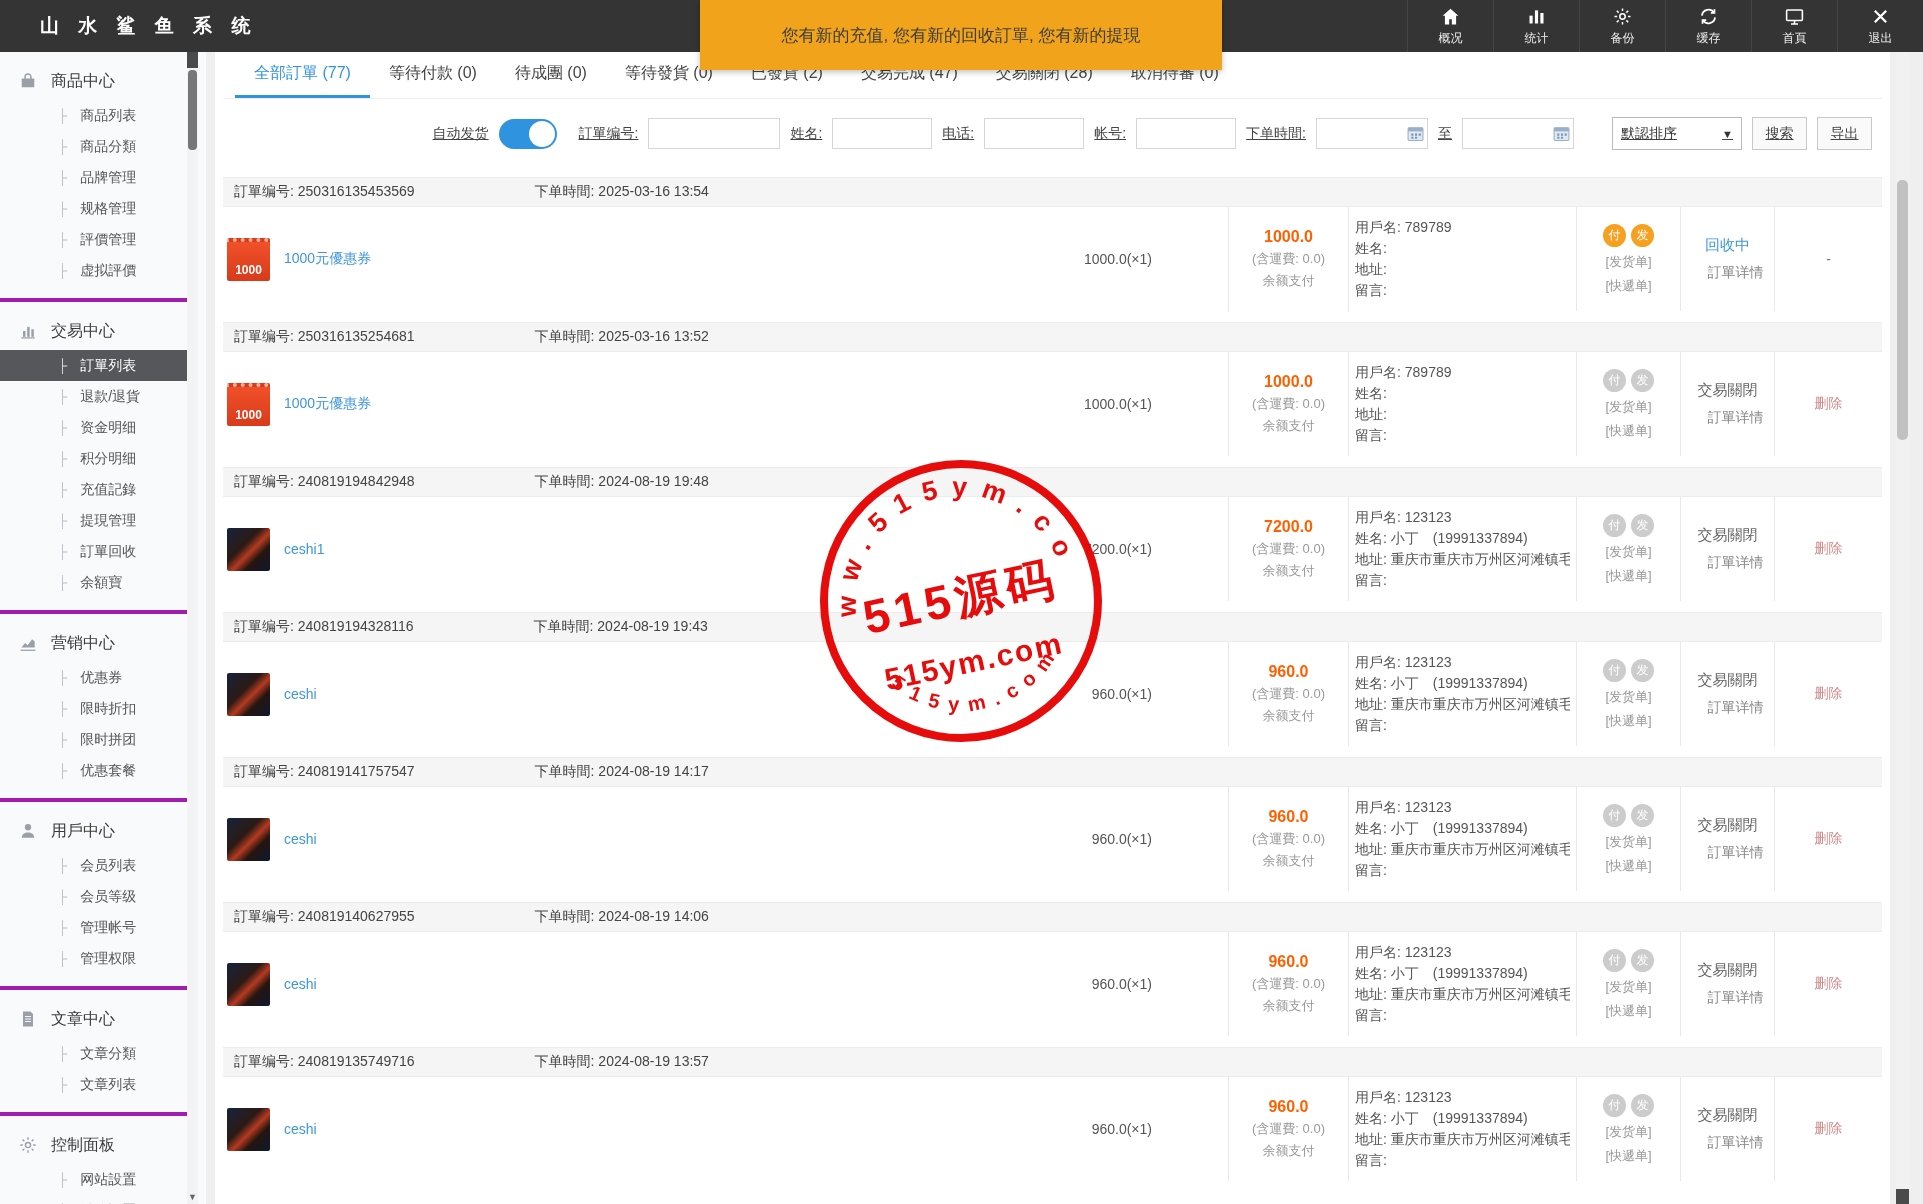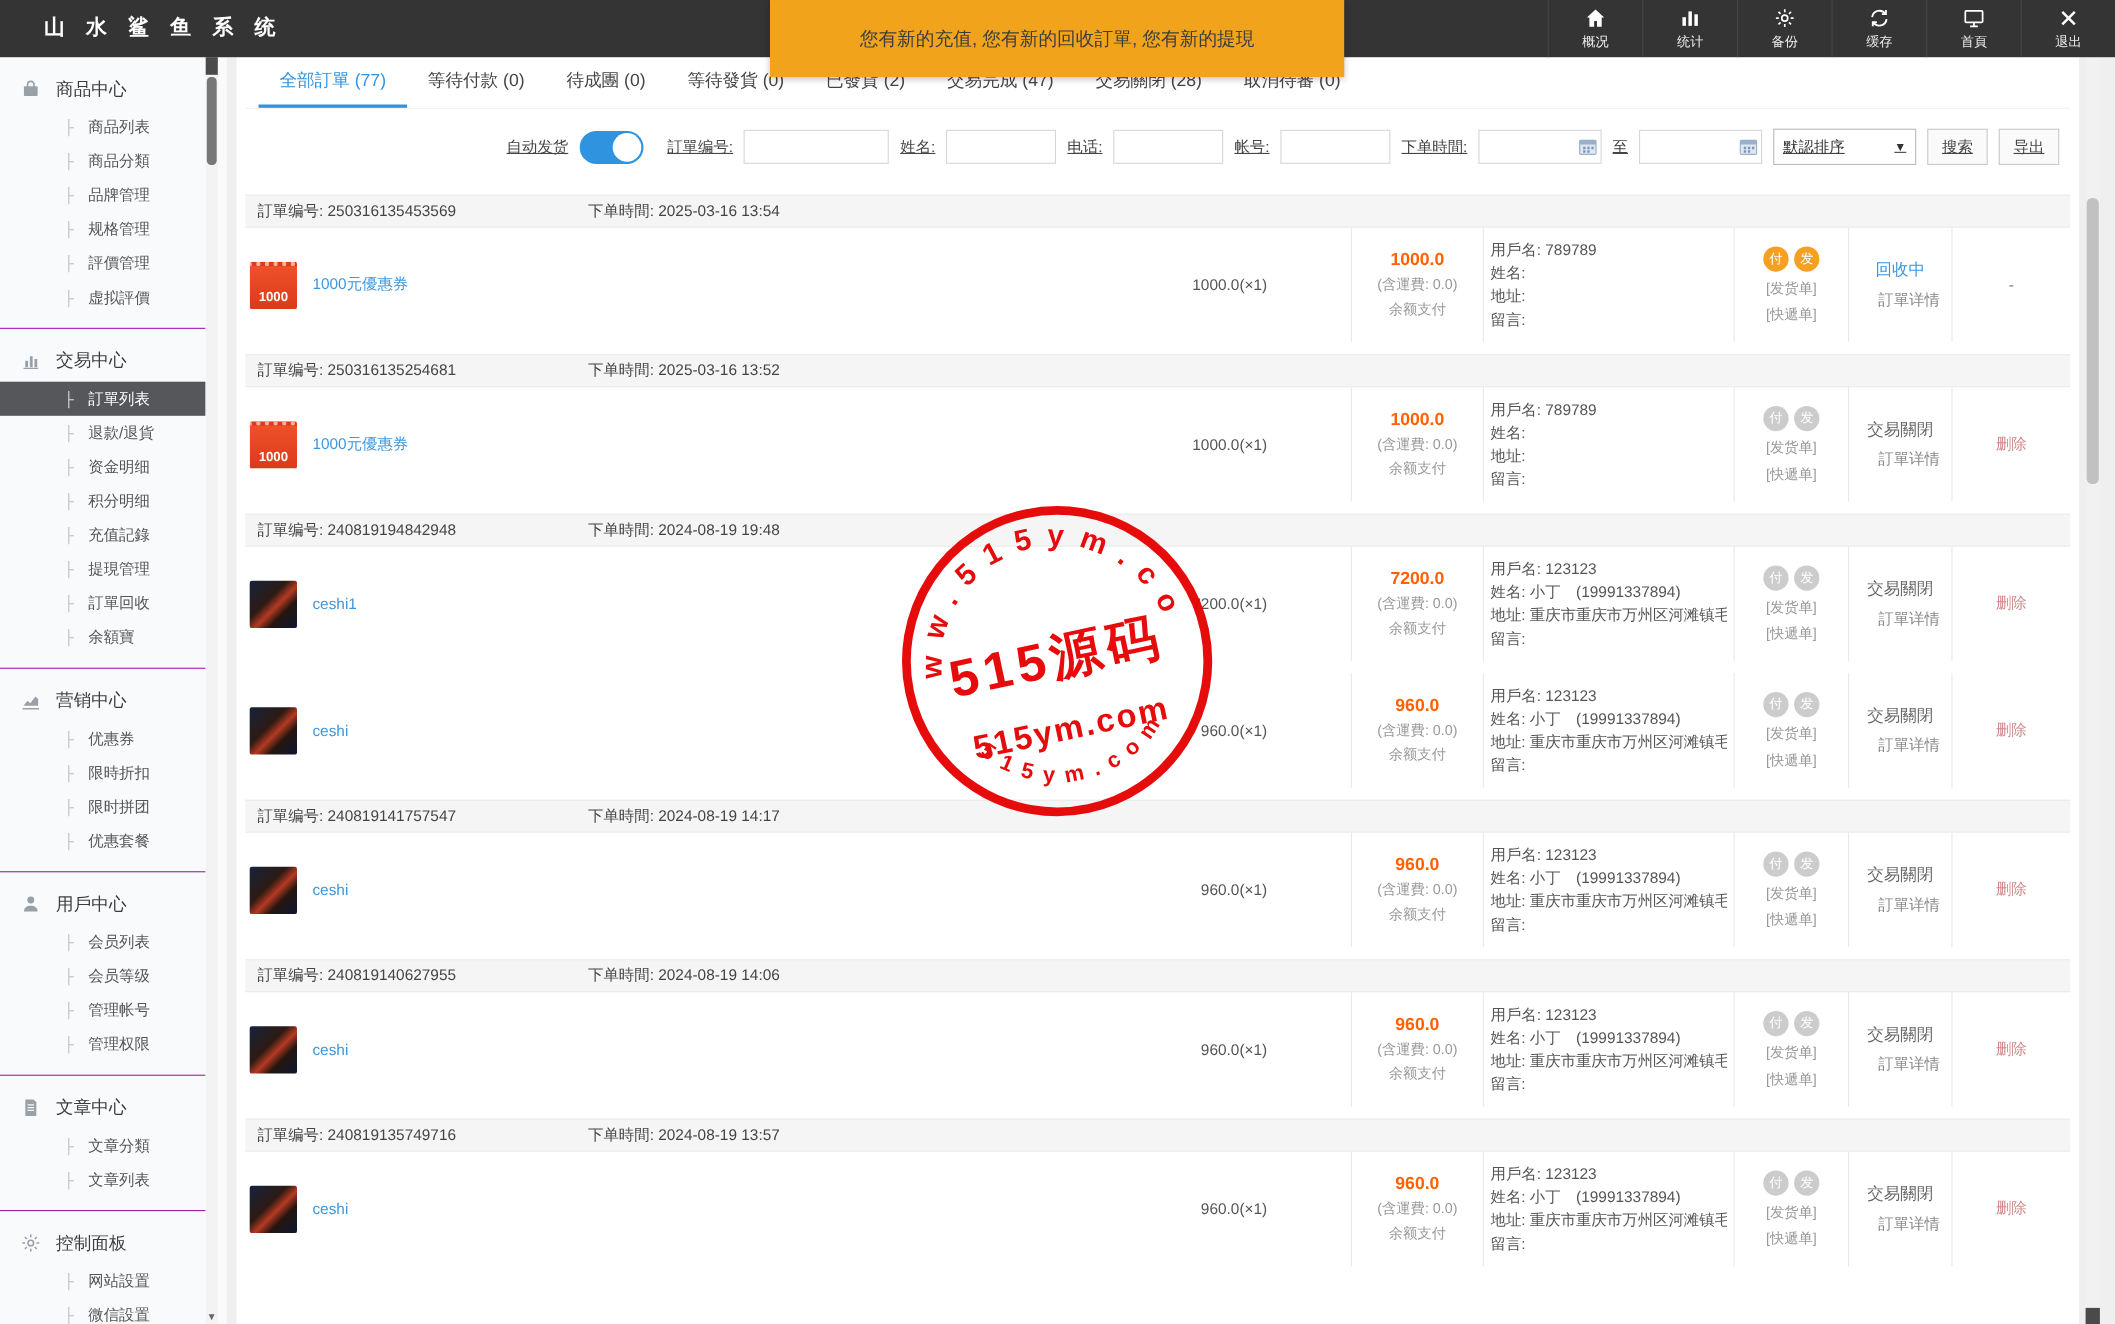--- a/index.html
+++ b/index.html
@@ -18,21 +18,21 @@
   .nav-label { font-size:12px; margin-top:3px; color:#eee; }
   .banner { position:absolute; left:700px; top:0; width:522px; height:70px; z-index:60;
             background:var(--banner-bg,#f1a41b); color:#3d3d3d; font-size:17px;
             display:flex; align-items:center; justify-content:center;
             box-shadow:0 2px 6px rgba(0,0,0,.25); }
 
   
   .sidebar { position:absolute; left:0; top:52px; width:206px; bottom:0;
              background:#f9fafc; z-index:10; }
   .side-menu { position:absolute; left:0; top:0; width:187px; bottom:0; overflow:hidden; }
-  .side-section { padding:10px 0 12px 0; border-bottom:1px solid #a21caf; }
+  .side-section { padding:10px 0 12px 0; border-bottom:4px solid #a21caf; }
   .side-section:last-child { border-bottom:none; }
   .side-header { height:38px; display:flex; align-items:center; padding-left:18px; cursor:pointer; }
   .side-ico { width:20px; height:20px; color:#9aa0a8; margin-right:13px; }
   .side-ico svg { width:20px; height:20px; display:block; }
   .side-title { font-size:16px; color:#3c3c3c; }
   .side-item { height:31px; display:flex; align-items:center; padding-left:58px;
                font-size:14px; color:#555; cursor:pointer; white-space:nowrap; }
   .side-item .tick { color:#b9bec5; margin-right:13px; font-size:13px; }
   .side-item.active { background:var(--active-item-bg,#55575b); color:#fff; }
   .side-item.active .tick { color:#ddd; }
@@ -60,21 +60,21 @@
   .toggle .knob { position:absolute; right:2px; top:2px; width:26px; height:26px;
                   border-radius:50%; background:#fff; }
   .f-input { height:31px; border:1px solid #d6d6d6; background:#fff; width:100px;
              font-size:14px; padding:0 6px; }
   .f-input.wide { width:132px; }
   .date-wrap { position:relative; }
   .date-wrap .f-input { width:112px; padding-right:24px; }
   .cal-ico { position:absolute; right:4px; top:7px; width:17px; height:17px; cursor:pointer; }
   .select { height:33px; width:130px; border:1px solid #bbb; background:#fff; display:flex;
             align-items:center; justify-content:space-between; padding:0 8px; font-size:14px;
-            color:#333; cursor:pointer; }
+            color:#333; cursor:pointer;margin-left:28px; }
   .select .caret { font-size:11px; color:#333; }
   .btn { height:33px; min-width:55px; border:1px solid #c9c9c9; background:#fafafa;
          font-size:14px; color:#444; cursor:pointer; display:flex; align-items:center;
          justify-content:center; padding:0 10px; }
 
   .grid { display:grid; grid-template-columns:1fr 120px 228px 104px 94px 108px; }
   .thead { background:#eef1f6; height:34px; margin-top:6px; }
   .thead .hc { display:flex; align-items:center; justify-content:center; font-size:14px; color:#66707e; }
 
   .order { margin-top:11px; }
@@ -532,20 +532,24 @@
           <div class="c status">
             <div class="main-s">交易關閉</div>
             <div class="detail">訂單详情</div>
           </div>
           <div class="c act">
             <span class="danger">删除</span>
           </div>
         </div>
       </div>
       <div class="order">
+        <div class="o-strip">
+          <span class="o-no">訂單编号: 240819194328116</span>
+          <span class="o-time">下单時間: 2024-08-19 19:43</span>
+        </div>
         <div class="o-row grid">
           <div class="c prod">
             <div class="thumb poster"></div>
             <a class="pname">ceshi</a>
             <span class="qty">960.0(×1)</span>
           </div>
           <div class="c pay">
             <div class="price">960.0</div>
             <div class="sub">(含運費: 0.0)</div>
             <div class="sub">余额支付</div>

